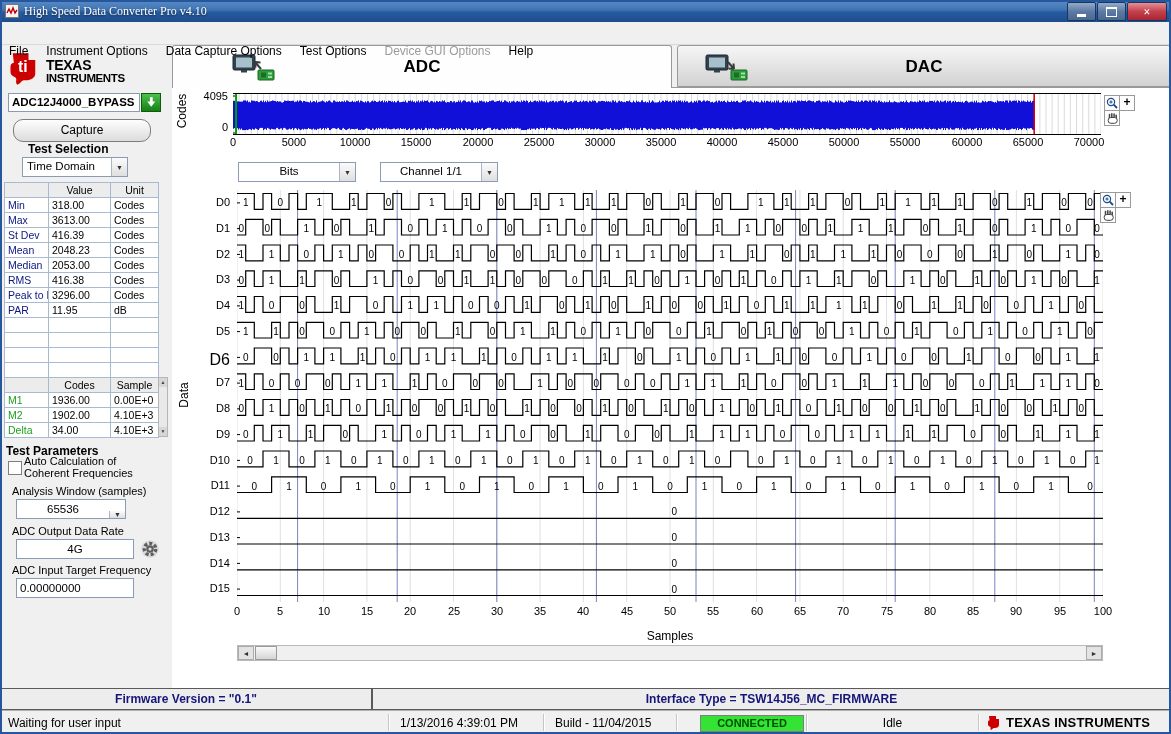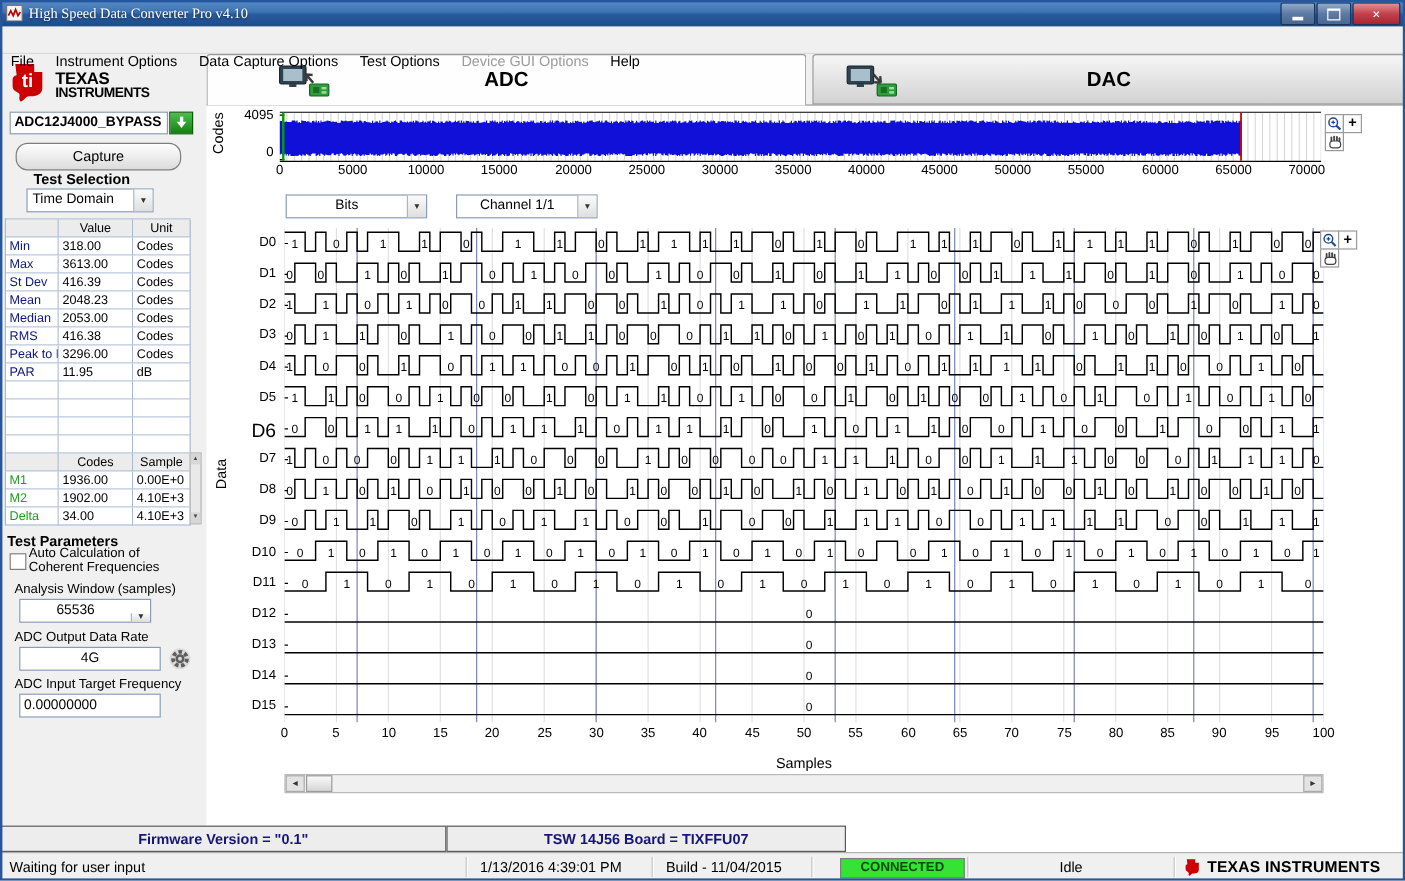--- a/index.html
+++ b/index.html
@@ -985,21 +985,21 @@
 </div>
 
 <div class="hscroll" style="left:237px;top:645px;width:866px;">
   <div class="sb-btn l"></div>
   <div class="sb-thumb"></div>
   <div class="sb-btn r"></div>
 </div>
 
 <div id="footer">
   <div class="fcell" style="width:372px;">Firmware Version = "0.1"</div>
-  <div class="fcell" style="width:333px;">TSW 14J56 Board = TIXFFU07</div>
+  <div class="fcell" style="flex:1;">Interface Type = TSW14J56_MC_FIRMWARE</div>
 </div>
 
 <div id="statusbar">
   <div class="sb-text" style="left:8px;">Waiting for user input</div>
   <div class="vsep" style="left:388px;"></div>
   <div class="sb-text" style="left:400px;">1/13/2016 4:39:01 PM</div>
   <div class="vsep" style="left:543px;"></div>
   <div class="sb-text" style="left:555px;">Build - 11/04/2015</div>
   <div class="vsep" style="left:676px;"></div>
   <div id="connected-box">CONNECTED</div>

